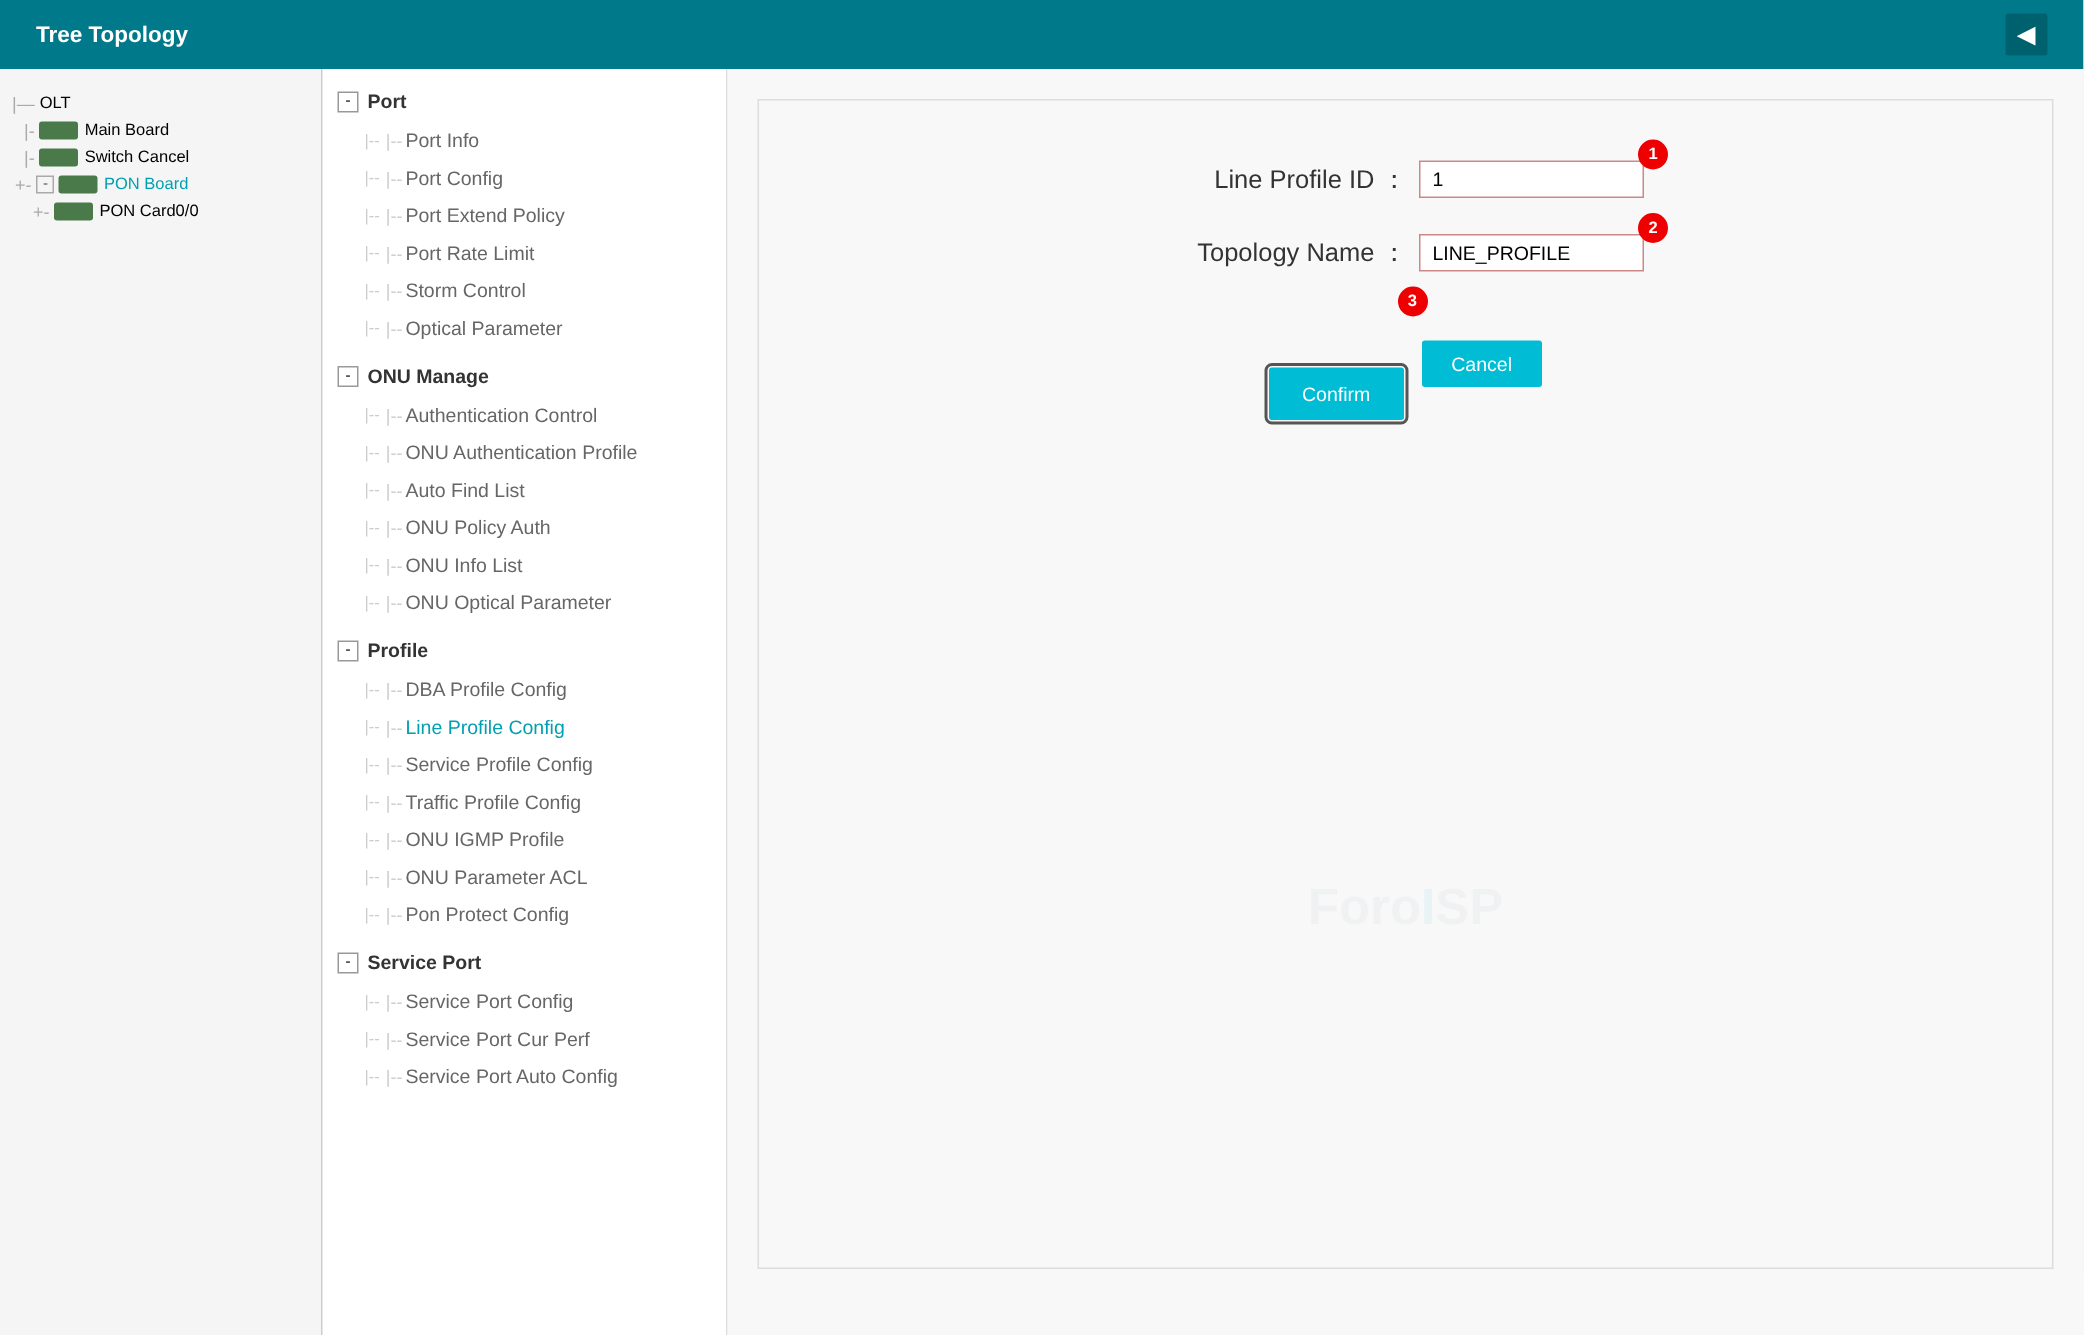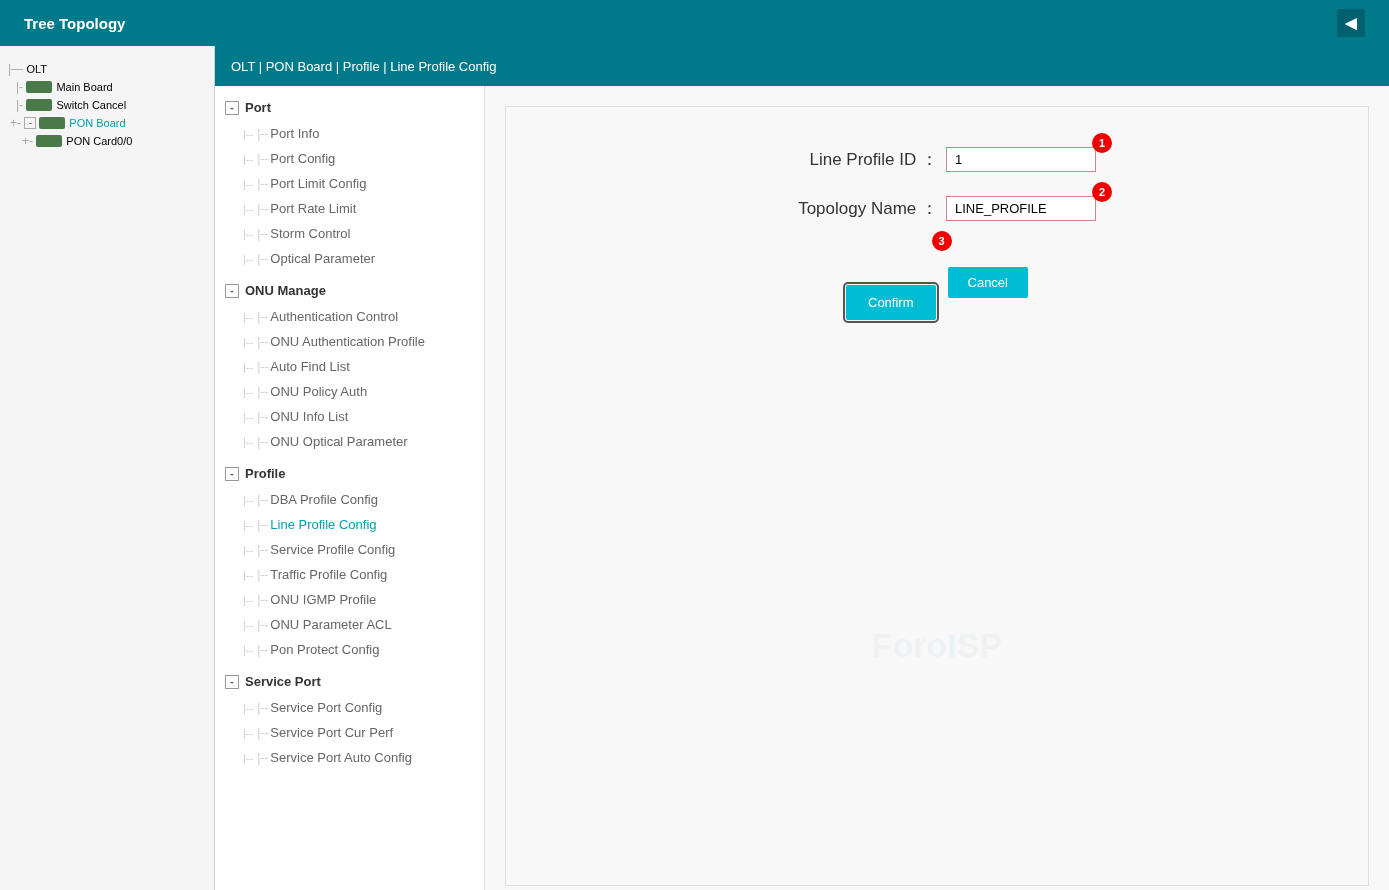--- a/index.html
+++ b/index.html
@@ -257,44 +257,41 @@
       <div class="tree-node" style="padding-left: 22px;">
         <span class="tree-prefix" style="color:#aaa;">+- </span>
         <span class="icon-device" style="display:inline-block;width:26px;height:12px;background:#4a7a4a;border-radius:2px;margin-right:4px;"></span>
         <span class="tree-label">PON Card0/0</span>
       </div>
     </div>
   </div>
 
   <div class="content-area">
 
-    <div class="breadcrumb-bar">
-      <span>OLT | PON Board | Profile | Line Profile Config</span>
-    </div>
 
     <div class="content-body">
 
       <div class="nav-menu">
 
         <div class="nav-section">
           <span class="collapse-box">-</span>
           <span>Port</span>
         </div>
         <div>
           <div class="nav-item">
             <span class="dashed-prefix">|--</span>
             <span>Port Info</span>
           </div>
           <div class="nav-item">
             <span class="dashed-prefix">|--</span>
             <span>Port Config</span>
           </div>
           <div class="nav-item">
             <span class="dashed-prefix">|--</span>
-            <span>Port Limit Config</span>
+            <span>Port Extend Policy</span>
           </div>
           <div class="nav-item">
             <span class="dashed-prefix">|--</span>
             <span>Port Rate Limit</span>
           </div>
           <div class="nav-item">
             <span class="dashed-prefix">|--</span>
             <span>Storm Control</span>
           </div>
           <div class="nav-item">

